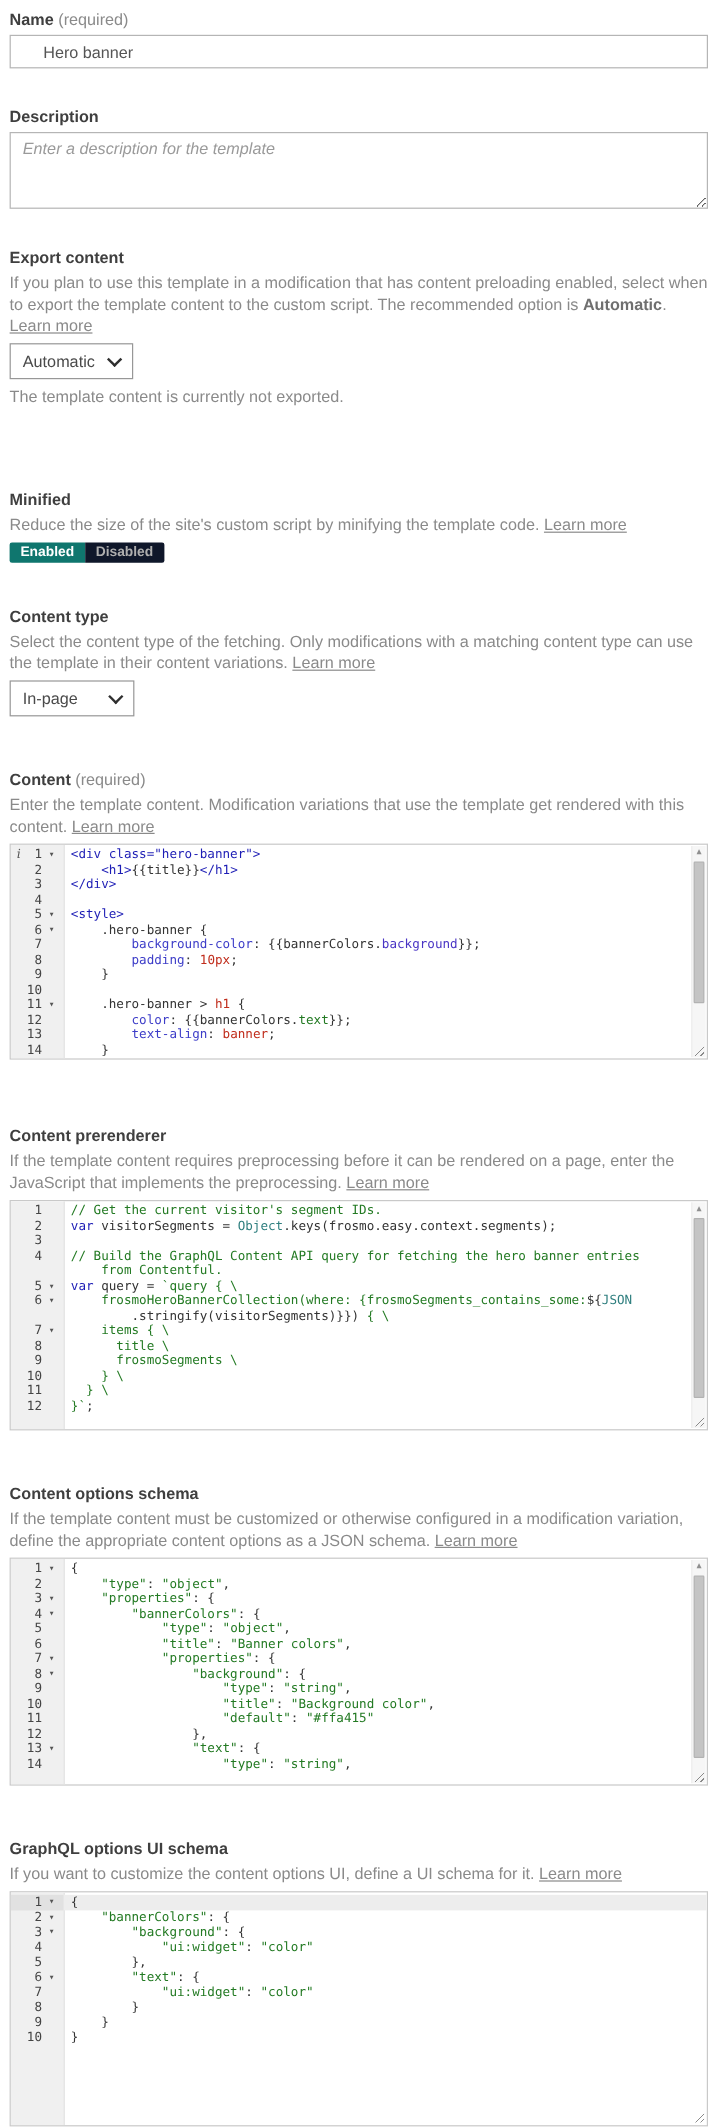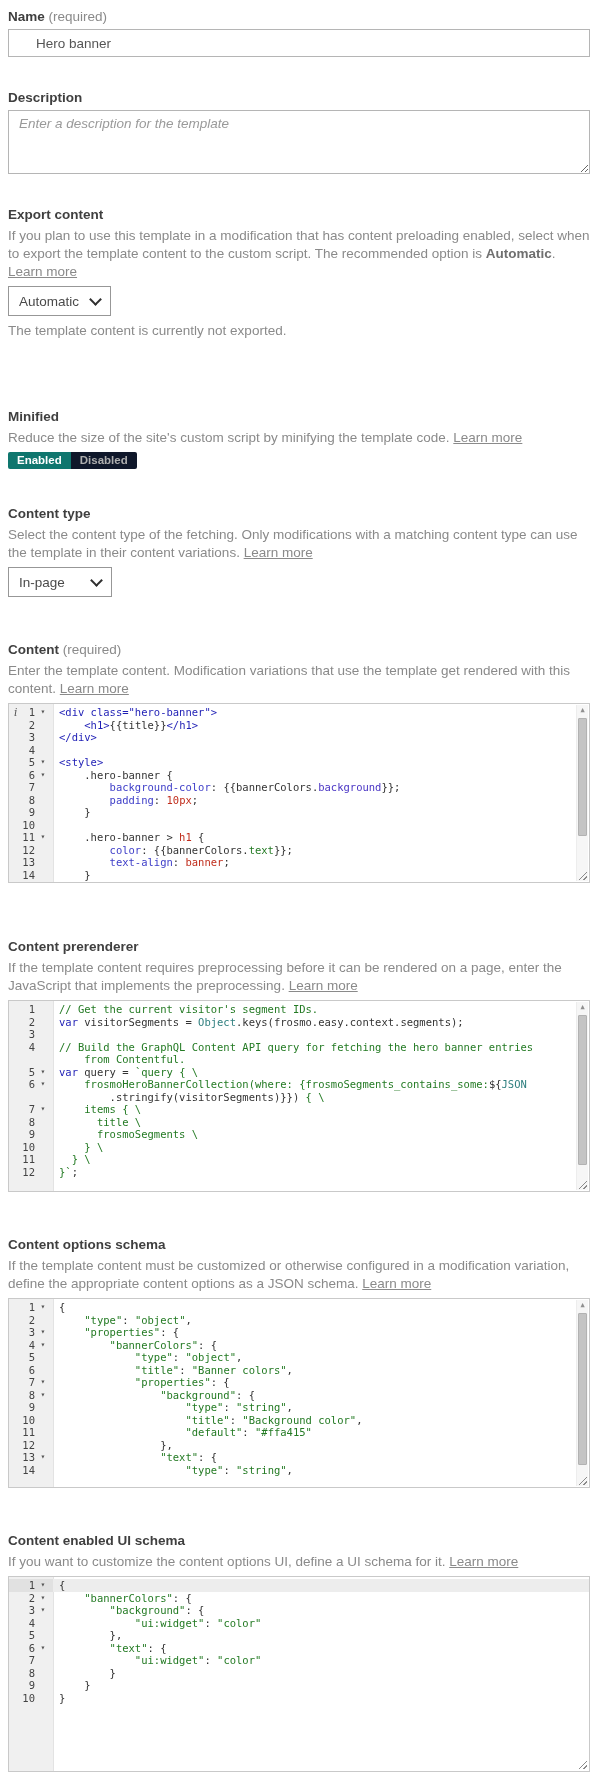--- a/index.html
+++ b/index.html
@@ -180,21 +180,21 @@
         </div>
         <div class="sbar">
           <div class="sarrow">▲</div>
           <div class="sthumb" style="top: 13px; height: 152px;"></div>
         </div>
         <div class="grip"></div>
       </div>
   </section>
 
   <section class="sec-uischema">
-    <h3 class="hd">Content enabled UI schema</h3>
+    <h3 class="hd">GraphQL options UI schema</h3>
     <p class="desc"><span>If you want to customize the content options UI, define a UI schema for it. </span><a class="lnk">Learn more</a></p>
     <div class="editor" style="height: 196px;">
         <div class="gutter-bg"></div>
         <div class="rows">
           <div class="row act"><span class="gcell"><span class="ln">1</span><span class="fold">▾</span></span><pre class="code"><span class="tk-x">{</span></pre></div>
           <div class="row"><span class="gcell"><span class="ln">2</span><span class="fold">▾</span></span><pre class="code"><span class="tk-x">    </span><span class="tk-g">"bannerColors"</span><span class="tk-x">: {</span></pre></div>
           <div class="row"><span class="gcell"><span class="ln">3</span><span class="fold">▾</span></span><pre class="code"><span class="tk-x">        </span><span class="tk-g">"background"</span><span class="tk-x">: {</span></pre></div>
           <div class="row"><span class="gcell"><span class="ln">4</span><span class="fold"></span></span><pre class="code"><span class="tk-x">            </span><span class="tk-g">"ui:widget"</span><span class="tk-x">: </span><span class="tk-g">"color"</span></pre></div>
           <div class="row"><span class="gcell"><span class="ln">5</span><span class="fold"></span></span><pre class="code"><span class="tk-x">        },</span></pre></div>
           <div class="row"><span class="gcell"><span class="ln">6</span><span class="fold">▾</span></span><pre class="code"><span class="tk-x">        </span><span class="tk-g">"text"</span><span class="tk-x">: {</span></pre></div>

